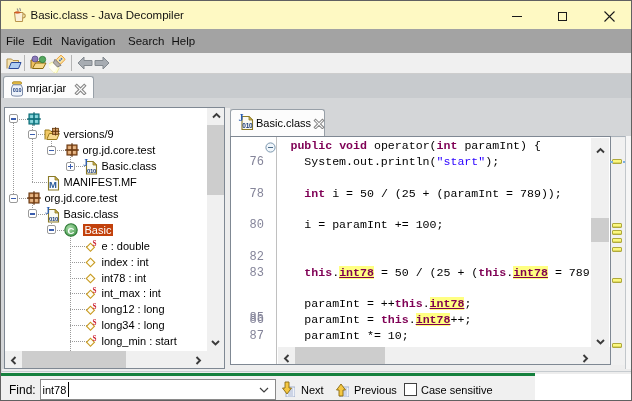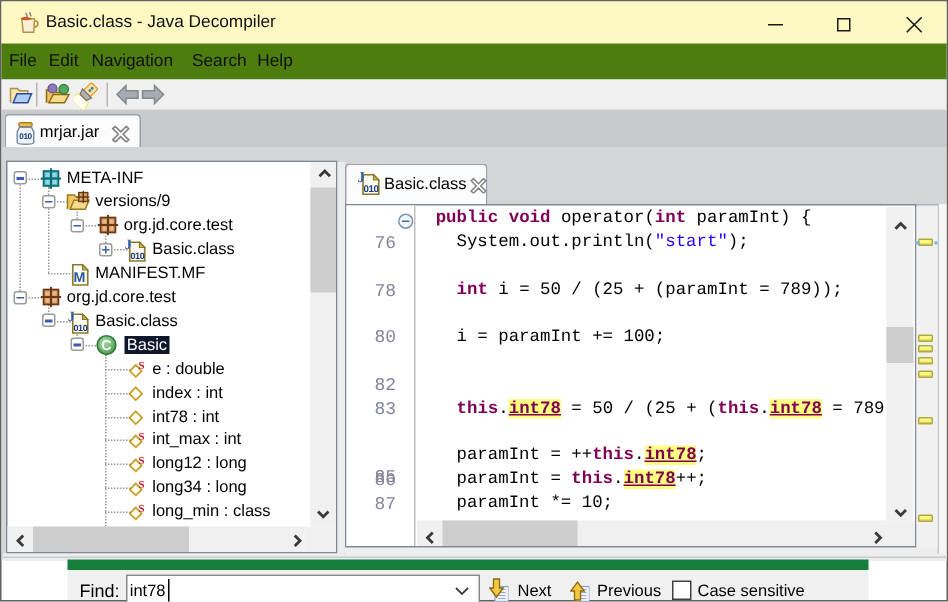--- a/index.html
+++ b/index.html
@@ -9,21 +9,21 @@
   border:1px solid #616161; background:#fff; }
 .abs { position:absolute; }
 
 
 #title { position:absolute; left:0; top:0; width:630px; height:28px; background:#fef9c3; }
 #titletext { position:absolute; left:29.5px; top:8px; font-size:11.5px; color:#111; }
 #btn-min { position:absolute; left:511px; top:15px; width:10px; height:1px; background:#1a1a1a; }
 #btn-max { position:absolute; left:557px; top:11px; width:9px; height:9px; border:1px solid #1a1a1a; }
 
 
-#menu { position:absolute; left:0; top:28px; width:630px; height:24px; background:#4d7c0f; font-size:11.5px; color:#101010;padding-left:45px; }
+#menu { position:absolute; left:0; top:28px; width:630px; height:24px; background:#a3a3a3; font-size:11.5px; color:#101010;padding-left:45px; }
 #menu span { position:absolute; top:5.5px; }
 
 
 #toolbar { position:absolute; left:0; top:52px; width:630px; height:21px; background:#f0f0f0; border-bottom:1px solid #cdcdcd; }
 .tsep { position:absolute; top:2px; width:1px; height:16px; background:#b5b5b5; }
 
 
 #tabstrip { position:absolute; left:0; top:73px; width:630px; height:24px; background:#c8cbce; }
 .tab { position:absolute; background:#fcfcfc; border:1px solid #98a0a8; border-bottom:none; border-radius:3px 3px 0 0; }
 #tab1 { left:2px; top:2px; width:91px; height:22px; }
@@ -35,21 +35,21 @@
 
 #lpanel { position:absolute; left:3px; top:106px; width:221px; height:262px; border:1px solid #7f8893; background:#fff; }
 
 .trow { position:absolute; height:16px; font-size:11px; color:#000; white-space:nowrap; }
 .trow .txt { position:absolute; top:2px; }
 .expander { position:absolute; width:9px; height:9px; background:#fff; border:1px solid #9a9a9a; border-radius:2px; }
 .expander i { position:absolute; left:1px; top:3px; width:5px; height:1.5px; background:#3a5dae; }
 .expander.plus b { position:absolute; left:3px; top:1px; width:1.5px; height:5px; background:#3a5dae; }
 .dotv { position:absolute; width:1px; border-left:1px dotted #9a9a9a; }
 .doth { position:absolute; height:1px; border-top:1px dotted #9a9a9a; }
-.sel { background:#0f172a; color:#fff; padding:0 2px; }
+.sel { background:#c2410c; color:#fff; padding:0 2px; }
 
 
 .sbar { position:absolute; background:#f0f0f0; }
 .thumb { position:absolute; background:#cdcdcd; }
 .arrow { position:absolute; }
 
 
 #rtab { left:229px; top:108px; width:95px; height:27px; }
 #rtab .lbl { position:absolute; left:25px; top:7px; font-size:11px; color:#000; }
 #codebox { position:absolute; left:229px; top:135px; width:381px; height:229px; border:1px solid #7f8893; background:#fff; }
@@ -57,21 +57,21 @@
 .cl { position:absolute; left:-1.5px; white-space:pre; font-family:"Liberation Mono",monospace; font-size:11.6px; color:#000; }
 .kw { font-weight:bold; color:#7f0055; }
 .str { color:#2a00ff; }
 .hl { font-weight:bold; color:#7f0050; background:#ffff82; text-decoration:underline; }
 
 
 #stripe { position:absolute; left:610px; top:137px; width:14px; height:227px; background:#f1f1f1; }
 .mark { position:absolute; left:1px; width:10px; height:5px; background:linear-gradient(#fbf87e 60%, #c8c24a); border:1px solid #b0aa3c; border-radius:1px; }
 
 
-#findbar { position:absolute; left:0; top:372px; width:534px; height:27px; background:#f0f0f0; border-top:7px solid #15803d;margin-left:44px; }
+#findbar { position:absolute; left:0; top:372px; width:534px; height:27px; background:#f0f0f0; border-top:3px solid #15803d; }
 #combo { position:absolute; left:39px; top:2.5px; width:236px; height:21.5px; background:#fff; border:1px solid #8a8a8a; }
 #combo .val { position:absolute; left:1.5px; top:4.5px; font-size:11px; }
 #caret { position:absolute; left:26.5px; top:2.5px; width:1px; height:15px; background:#000; }
 .fbtxt { position:absolute; top:8px; font-size:11px; color:#000; }
 #cbox { position:absolute; left:403px; top:7px; width:13px; height:13px; background:#fff; border:1px solid #404040; }
 
 
 #wm { position:absolute; left:548px; top:3px; width:84px; height:23px; }
 </style>
 </head>
@@ -161,23 +161,20 @@
         <i></i>
       </div>
       <div class="abs" style="left: 22px; top: 3.5px; width: 15px; height: 14px; position: absolute;"><svg width="14" height="14" viewBox="0 0 14 14">
           <rect x="2" y="2" width="10" height="10" fill="#45b0ba" stroke="#0e6a74" stroke-width="1.1"></rect>
           <rect x="3.2" y="3.2" width="2.9" height="2.9" fill="#8fd8de"></rect>
           <rect x="7.9" y="3.2" width="2.9" height="2.9" fill="#8fd8de"></rect>
           <rect x="3.2" y="7.9" width="2.9" height="2.9" fill="#8fd8de"></rect>
           <rect x="7.9" y="7.9" width="2.9" height="2.9" fill="#8fd8de"></rect>
           <path d="M7 0.2 L7 13.8 M0.2 7 L13.8 7" stroke="#0e6a74" stroke-width="1.3" fill="none"></path>
         </svg></div>
-      <div class="trow" style="left: 0px; top: 2.5px; width: 200px;">
-        <span class="txt" style="left:39.5px;">META-INF</span>
-      </div>
       <div class="doth" style="left: 32.5px; top: 26.4px; width: 11px;"></div>
       <div class="expander" style="left: 22.5px; top: 21.9px;">
         <i></i>
       </div>
       <div class="abs" style="left: 38.5px; top: 19.4px; width: 15px; height: 14px; position: absolute;"><svg width="16" height="14" viewBox="0 0 16 14">
           <path d="M1 12.5 L1 3 L5.5 3 L7 4.5 L13 4.5 L13 6.5" fill="#f2c864" stroke="#9a7a1a" stroke-width="1"></path>
           <path d="M2.8 12.5 L5.3 6.5 L15.3 6.5 L12.8 12.5 Z" fill="#f8da8e" stroke="#9a7a1a" stroke-width="1"></path>
           <g transform="translate(7.2,0) scale(0.62)">
             <rect x="2" y="2" width="10" height="10" fill="#a86a30" stroke="#5a3008" stroke-width="1.1"></rect>
             <rect x="3.2" y="3.2" width="2.9" height="2.9" fill="#d8a870"></rect>
@@ -318,21 +315,21 @@
         </svg></div>
       <div class="trow" style="left: 0px; top: 209.2px; width: 200px;">
         <span class="txt" style="left:96.5px;">long34 : long</span>
       </div>
       <div class="doth" style="left: 65px; top: 233.1px; width: 16.5px;"></div>
       <div class="abs" style="left: 78px; top: 226.1px; width: 15px; height: 14px; position: absolute;"><svg width="15" height="15" viewBox="0 0 15 15">
           <rect x="4.7" y="5.5" width="5.6" height="5.6" transform="rotate(45 7.5 8.3)" fill="#fffef4" stroke="#c89a20" stroke-width="1.1"></rect>
           <text x="9.4" y="7.2" font-size="7.2" font-weight="bold" fill="#cc1f2f" font-family="Liberation Serif">S</text>
         </svg></div>
       <div class="trow" style="left: 0px; top: 225.1px; width: 200px;">
-        <span class="txt" style="left:96.5px;">long_min : class</span>
+        <span class="txt" style="left:96.5px;">long_min : start</span>
       </div>
       <div class="doth" style="left: 65px; top: 249px; width: 16.5px;"></div>
       <div class="abs" style="left: 78px; top: 242px; width: 15px; height: 14px; position: absolute;"><svg width="15" height="15" viewBox="0 0 15 15">
           <rect x="4.7" y="5.5" width="5.6" height="5.6" transform="rotate(45 7.5 8.3)" fill="#fffef4" stroke="#c89a20" stroke-width="1.1"></rect>
           <text x="9.4" y="7.2" font-size="7.2" font-weight="bold" fill="#cc1f2f" font-family="Liberation Serif">S</text>
         </svg></div>
       <div class="sbar" style="left: 202px; top: 0px; width: 17px; height: 243px;"></div>
       <div class="thumb" style="left: 202px; top: 17px; width: 17px; height: 70px;"></div>
       <svg class="arrow" style="left:207px; top:4px;" width="9" height="8" viewBox="0 0 9 8">
         <path d="M1 5.5 L4.5 2 L8 5.5" fill="none" stroke="#3b3b3b" stroke-width="1.9"></path>

